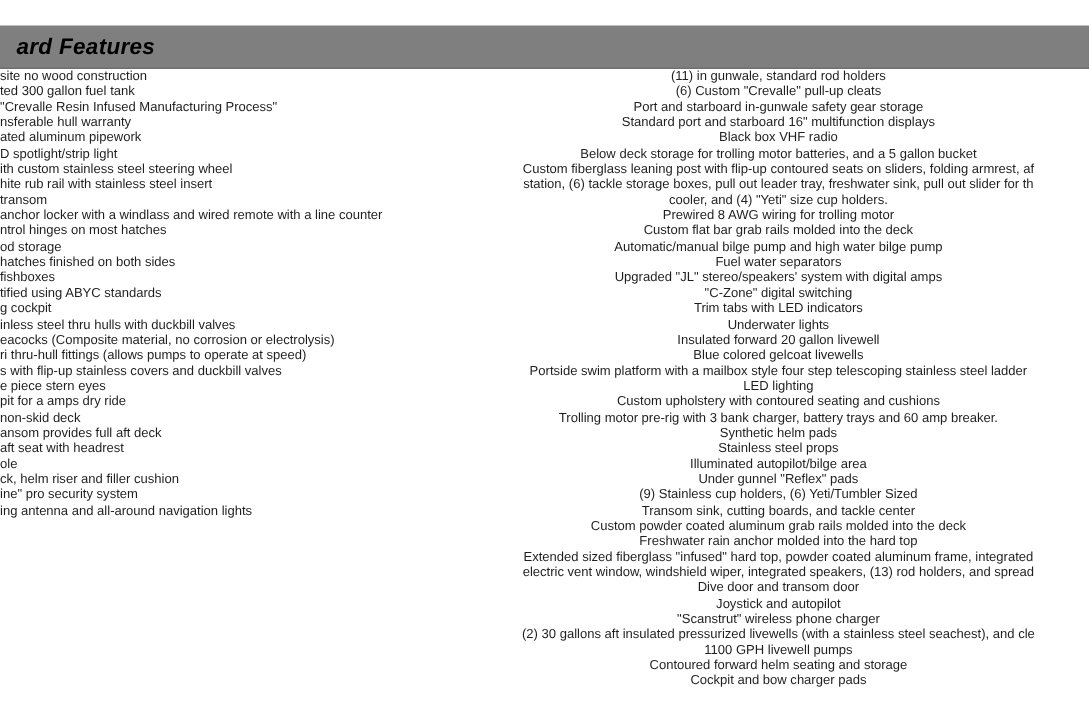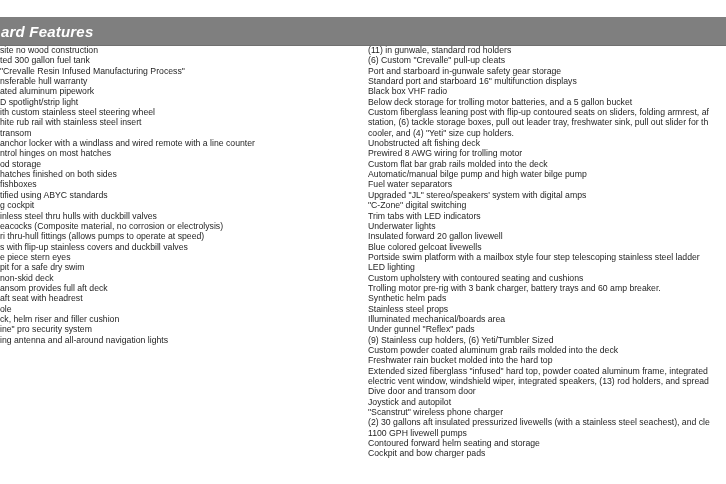--- a/index.html
+++ b/index.html
@@ -16,38 +16,38 @@
     top: 17px;
     left: 0;
     width: 726px;
     height: 28px;
     background: #7f7f7f;
     border-bottom: 1px solid #707070;
     display: flex;
     align-items: center;
   }
   .header-title {
-    color: #ffffff;
+    color: #000000;
     font-weight: bold;
     font-style: italic;
     font-size: 15px;
-    padding-left: 1px;
+    padding-left: 11px;
     white-space: nowrap;
     letter-spacing: 0.2px;
   }
   .feature-col {
     position: absolute;
     top: 45px;
     font-size: 8.7px;
     line-height: 10.35px;
     color: #1f1f1f;
     white-space: nowrap;
   }
   .col-left  { left: 0; }
-  .col-right { left: 368px; }
+  .col-right { left: 348px; text-align: center; }
   .feature-line { height: 10.35px; }
 </style>
 </head>
 <body>
 
 <div class="page">
 
   <div class="header-bar">
     <span class="header-title">ard Features</span>
   </div>
@@ -67,62 +67,62 @@
       <div class="feature-line">od storage</div>
       <div class="feature-line">hatches finished on both sides</div>
       <div class="feature-line">fishboxes</div>
       <div class="feature-line">tified using ABYC standards</div>
       <div class="feature-line">g cockpit</div>
       <div class="feature-line">inless steel thru hulls with duckbill valves</div>
       <div class="feature-line">eacocks (Composite material, no corrosion or electrolysis)</div>
       <div class="feature-line">ri thru-hull fittings (allows pumps to operate at speed)</div>
       <div class="feature-line">s with flip-up stainless covers and duckbill valves</div>
       <div class="feature-line">e piece stern eyes</div>
-      <div class="feature-line">pit for a safe dry swim</div>
+      <div class="feature-line">pit for a amps dry ride</div>
       <div class="feature-line">non-skid deck</div>
       <div class="feature-line">ansom provides full aft deck</div>
       <div class="feature-line">aft seat with headrest</div>
       <div class="feature-line">ole</div>
       <div class="feature-line">ck, helm riser and filler cushion</div>
       <div class="feature-line">ine" pro security system</div>
       <div class="feature-line">ing antenna and all-around navigation lights</div>
     </div>
 
   <div class="feature-col col-right">
       <div class="feature-line">(11) in gunwale, standard rod holders</div>
       <div class="feature-line">(6) Custom "Crevalle" pull-up cleats</div>
       <div class="feature-line">Port and starboard in-gunwale safety gear storage</div>
       <div class="feature-line">Standard port and starboard 16" multifunction displays</div>
       <div class="feature-line">Black box VHF radio</div>
       <div class="feature-line">Below deck storage for trolling motor batteries, and a 5 gallon bucket</div>
       <div class="feature-line">Custom fiberglass leaning post with flip-up contoured seats on sliders, folding armrest, af</div>
       <div class="feature-line">station, (6) tackle storage boxes, pull out leader tray, freshwater sink, pull out slider for th</div>
       <div class="feature-line">cooler, and (4) "Yeti" size cup holders.</div>
-      <div class="feature-line">Unobstructed aft fishing deck</div>
       <div class="feature-line">Prewired 8 AWG wiring for trolling motor</div>
       <div class="feature-line">Custom flat bar grab rails molded into the deck</div>
       <div class="feature-line">Automatic/manual bilge pump and high water bilge pump</div>
       <div class="feature-line">Fuel water separators</div>
       <div class="feature-line">Upgraded "JL" stereo/speakers' system with digital amps</div>
       <div class="feature-line">"C-Zone" digital switching</div>
       <div class="feature-line">Trim tabs with LED indicators</div>
       <div class="feature-line">Underwater lights</div>
       <div class="feature-line">Insulated forward 20 gallon livewell</div>
       <div class="feature-line">Blue colored gelcoat livewells</div>
       <div class="feature-line">Portside swim platform with a mailbox style four step telescoping stainless steel ladder</div>
       <div class="feature-line">LED lighting</div>
       <div class="feature-line">Custom upholstery with contoured seating and cushions</div>
       <div class="feature-line">Trolling motor pre-rig with 3 bank charger, battery trays and 60 amp breaker.</div>
       <div class="feature-line">Synthetic helm pads</div>
       <div class="feature-line">Stainless steel props</div>
-      <div class="feature-line">Illuminated mechanical/boards area</div>
+      <div class="feature-line">Illuminated autopilot/bilge area</div>
       <div class="feature-line">Under gunnel "Reflex" pads</div>
       <div class="feature-line">(9) Stainless cup holders, (6) Yeti/Tumbler Sized</div>
+      <div class="feature-line">Transom sink, cutting boards, and tackle center</div>
       <div class="feature-line">Custom powder coated aluminum grab rails molded into the deck</div>
-      <div class="feature-line">Freshwater rain bucket molded into the hard top</div>
+      <div class="feature-line">Freshwater rain anchor molded into the hard top</div>
       <div class="feature-line">Extended sized fiberglass "infused" hard top, powder coated aluminum frame, integrated</div>
       <div class="feature-line">electric vent window, windshield wiper, integrated speakers, (13) rod holders, and spread</div>
       <div class="feature-line">Dive door and transom door</div>
       <div class="feature-line">Joystick and autopilot</div>
       <div class="feature-line">"Scanstrut" wireless phone charger</div>
       <div class="feature-line">(2) 30 gallons aft insulated pressurized livewells (with a stainless steel seachest), and cle</div>
       <div class="feature-line">1100 GPH livewell pumps</div>
       <div class="feature-line">Contoured forward helm seating and storage</div>
       <div class="feature-line">Cockpit and bow charger pads</div>
     </div>

